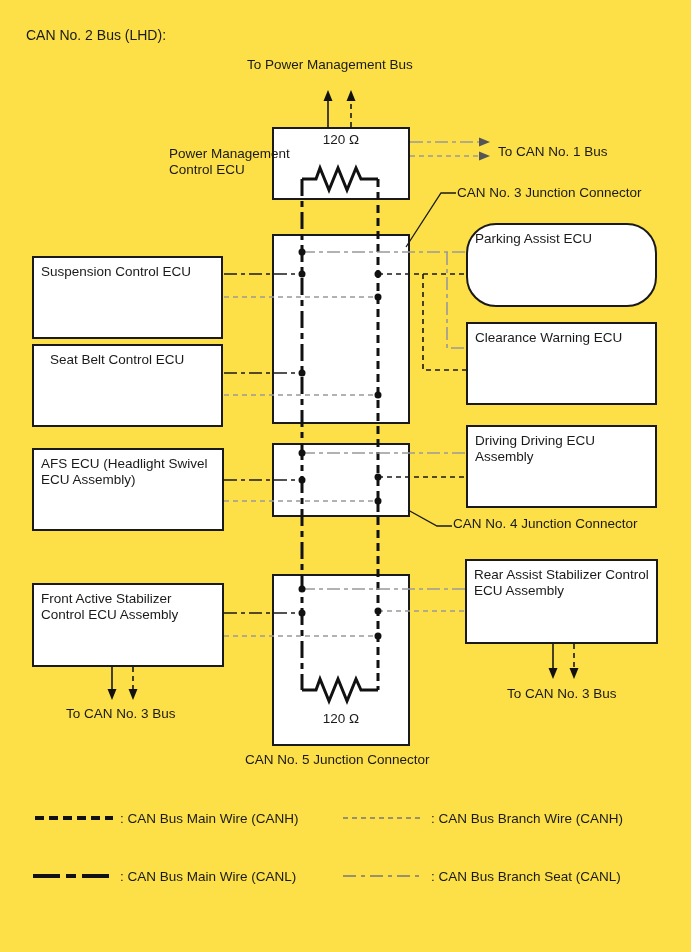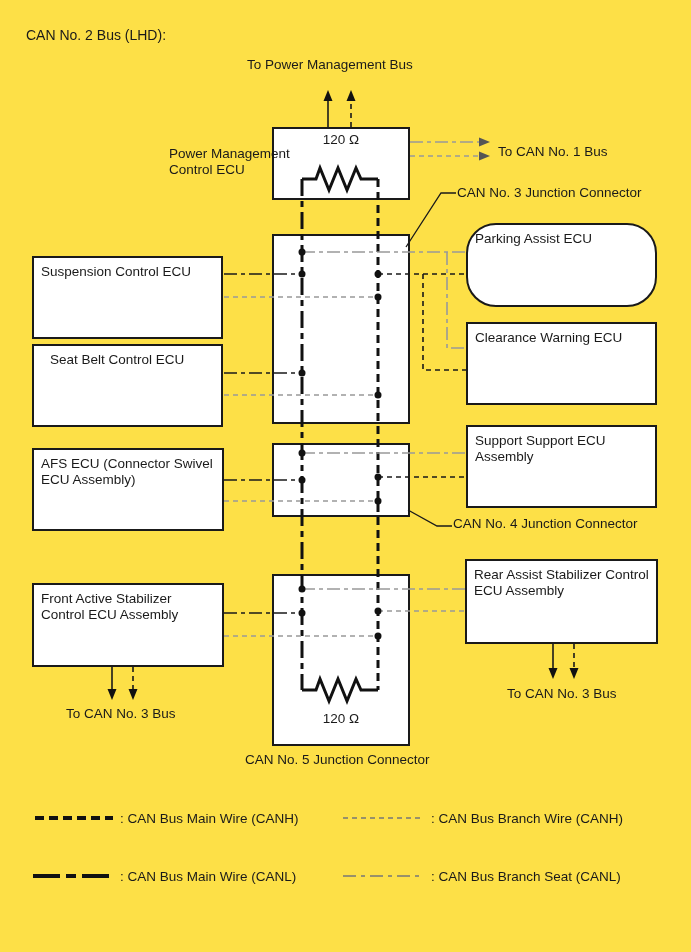--- a/index.html
+++ b/index.html
@@ -40,26 +40,26 @@
 
   <div class="lbl title" style="left:26px;top:27px;">CAN No. 2 Bus (LHD):</div>
 
   <div class="box" style="left:272px;top:127px;width:138px;height:73px;"></div>
   <div class="box" style="left:272px;top:234px;width:138px;height:190px;"></div>
   <div class="box" style="left:272px;top:443px;width:138px;height:74px;"></div>
   <div class="box" style="left:272px;top:574px;width:138px;height:172px;"></div>
 
   <div class="box" style="left:32px;top:244px;width:191px;height:83px;margin-top:12px;">Suspension Control ECU</div>
   <div class="box" style="left:32px;top:344px;width:191px;height:83px;padding-left:16px;">Seat Belt Control ECU</div>
-  <div class="box" style="left:32px;top:448px;width:192px;height:83px;">AFS ECU (Connector Swivel ECU Assembly)</div>
+  <div class="box" style="left:32px;top:448px;width:192px;height:83px;">AFS ECU (Headlight Swivel ECU Assembly)</div>
   <div class="box" style="left:32px;top:583px;width:192px;height:84px;">Front Active Stabilizer Control ECU Assembly</div>
 
   <div class="box" style="left:466px;top:223px;width:191px;height:84px;border-radius:30px;">Parking Assist ECU</div>
   <div class="box" style="left:466px;top:322px;width:191px;height:83px;">Clearance Warning ECU</div>
-  <div class="box" style="left:466px;top:425px;width:191px;height:83px;">Support Support ECU Assembly</div>
+  <div class="box" style="left:466px;top:425px;width:191px;height:83px;">Driving Driving ECU Assembly</div>
   <div class="box" style="left:465px;top:559px;width:193px;height:85px;">Rear Assist Stabilizer Control ECU Assembly</div>
 
   <svg class="overlay" width="691" height="952" viewBox="0 0 691 952">
 
     <path class="w-canl-main" d="M302,179 V690"></path>
     <path class="w-canh-main" d="M378,179 V690"></path>
 
     <path class="res" d="M302,179 H316 L320,168 L329,190 L338,168 L347,190 L356,168 L361,179 H378"></path>
     <path class="res" d="M302,690 H316 L320,679 L329,701 L338,679 L347,701 L356,679 L361,690 H378"></path>
 

